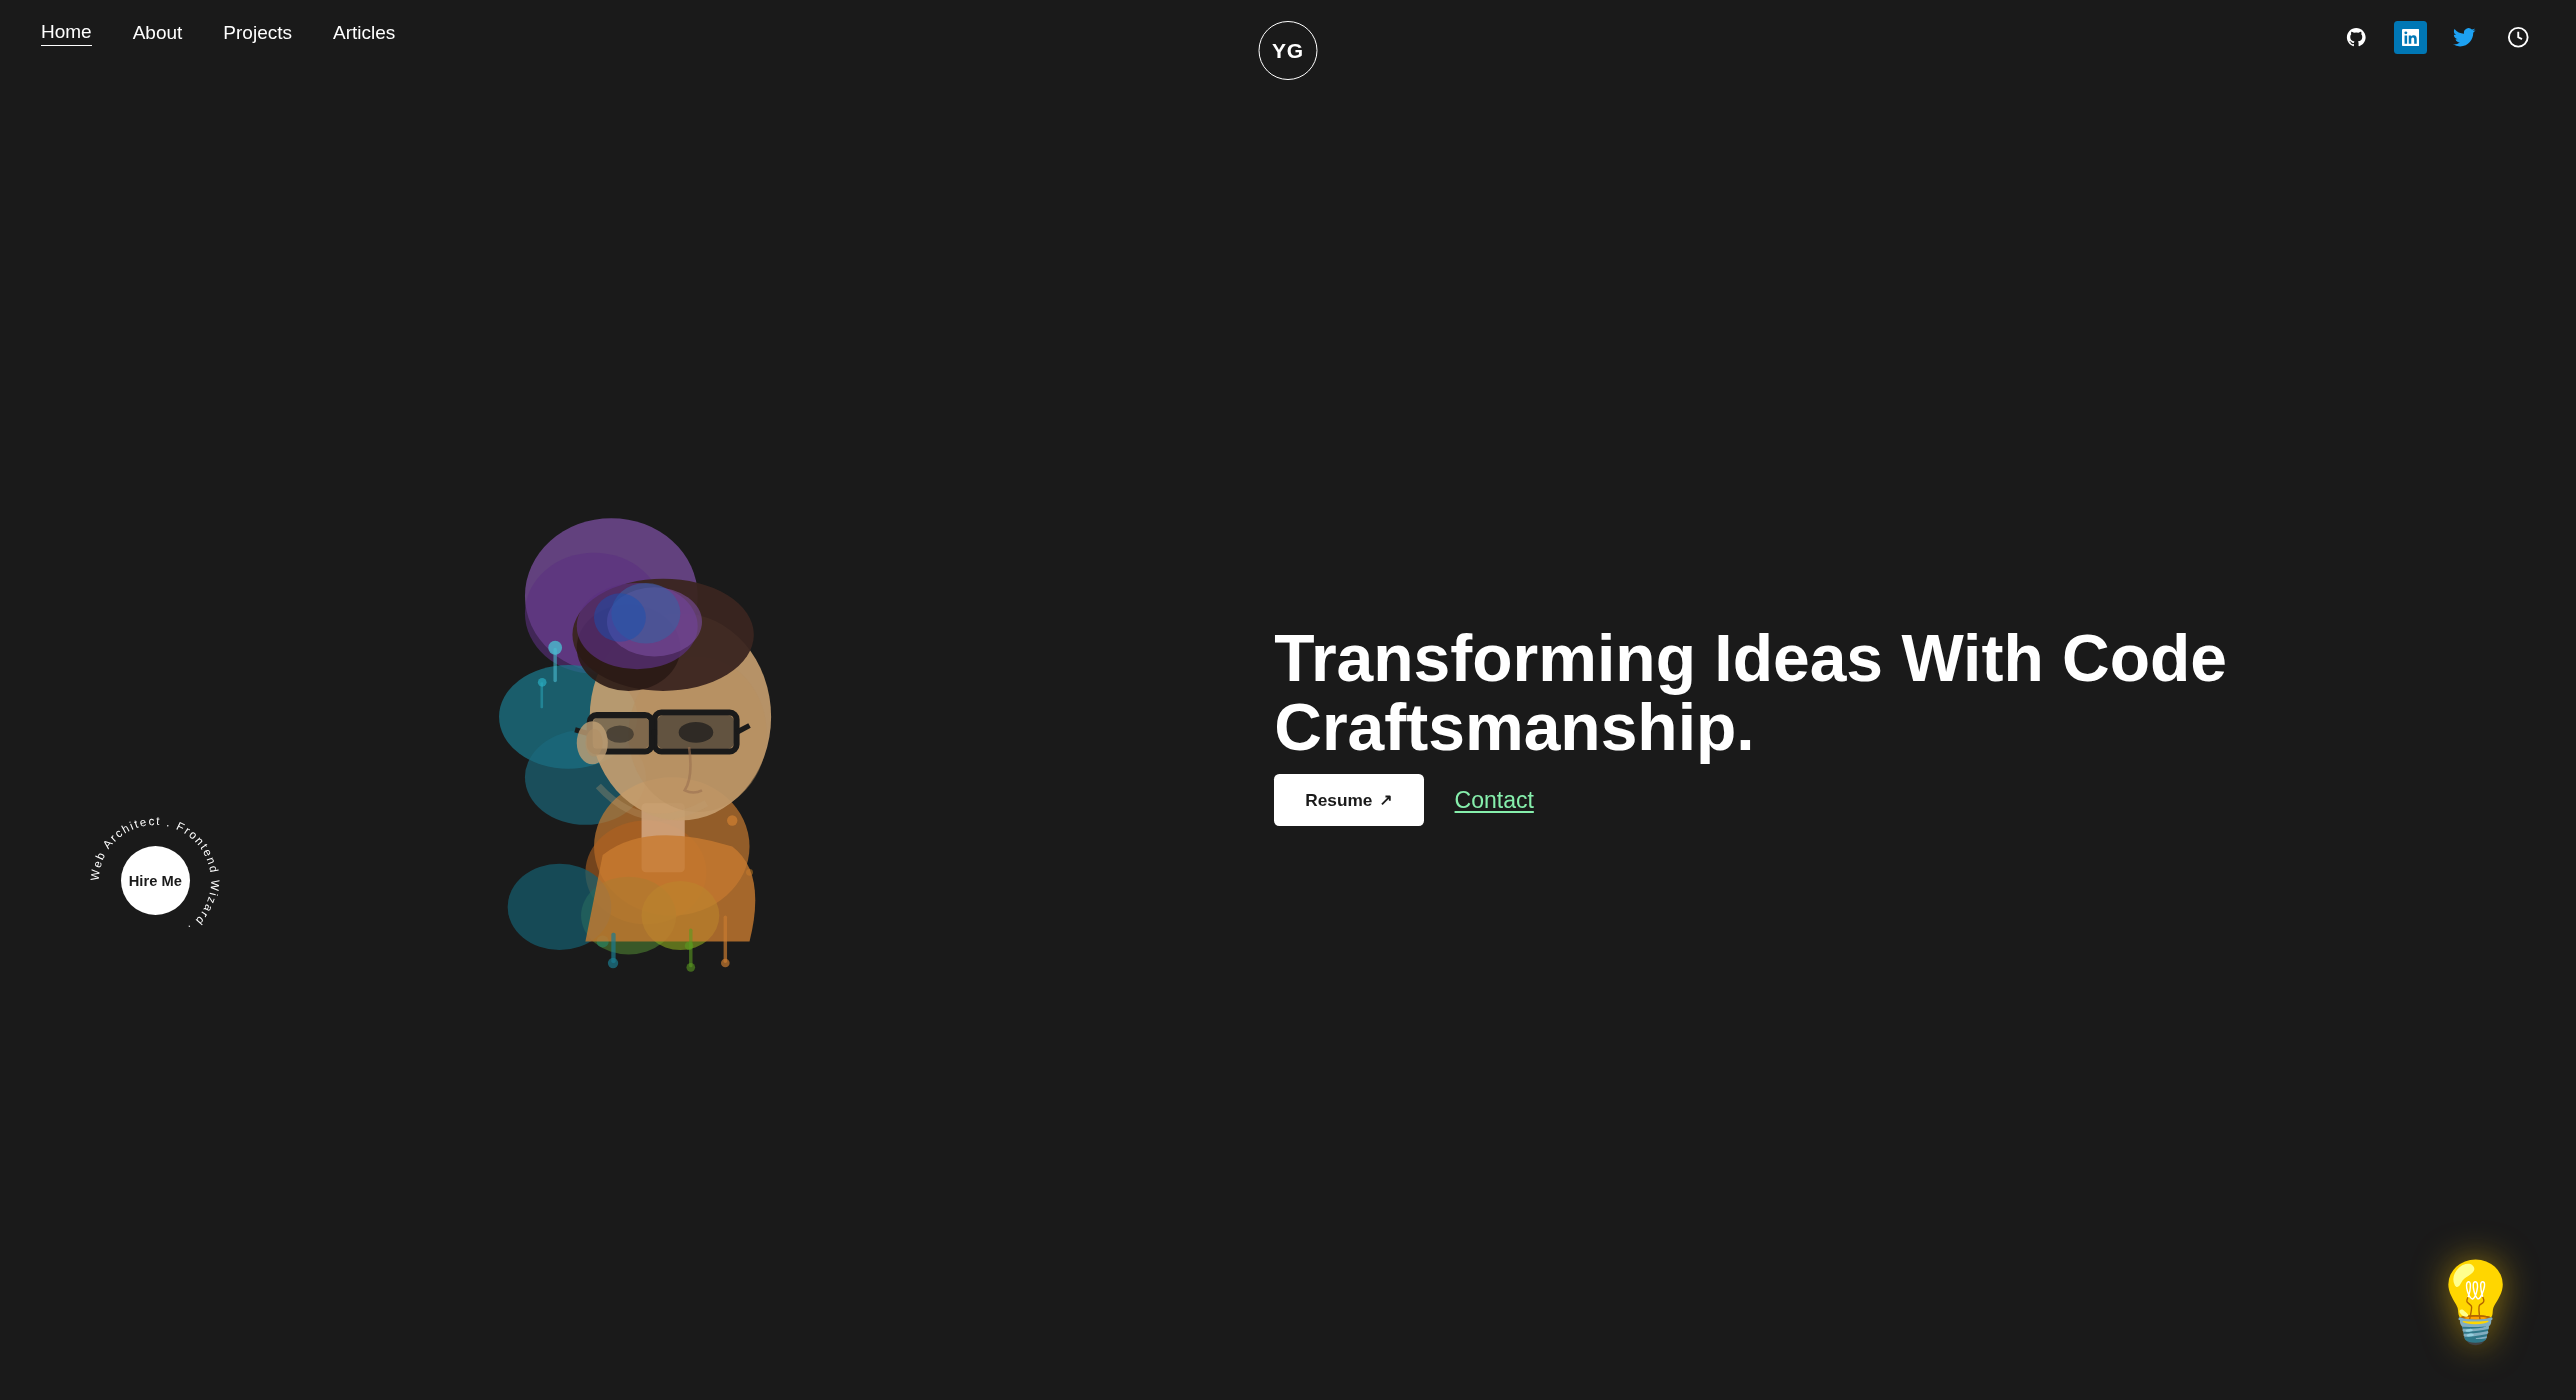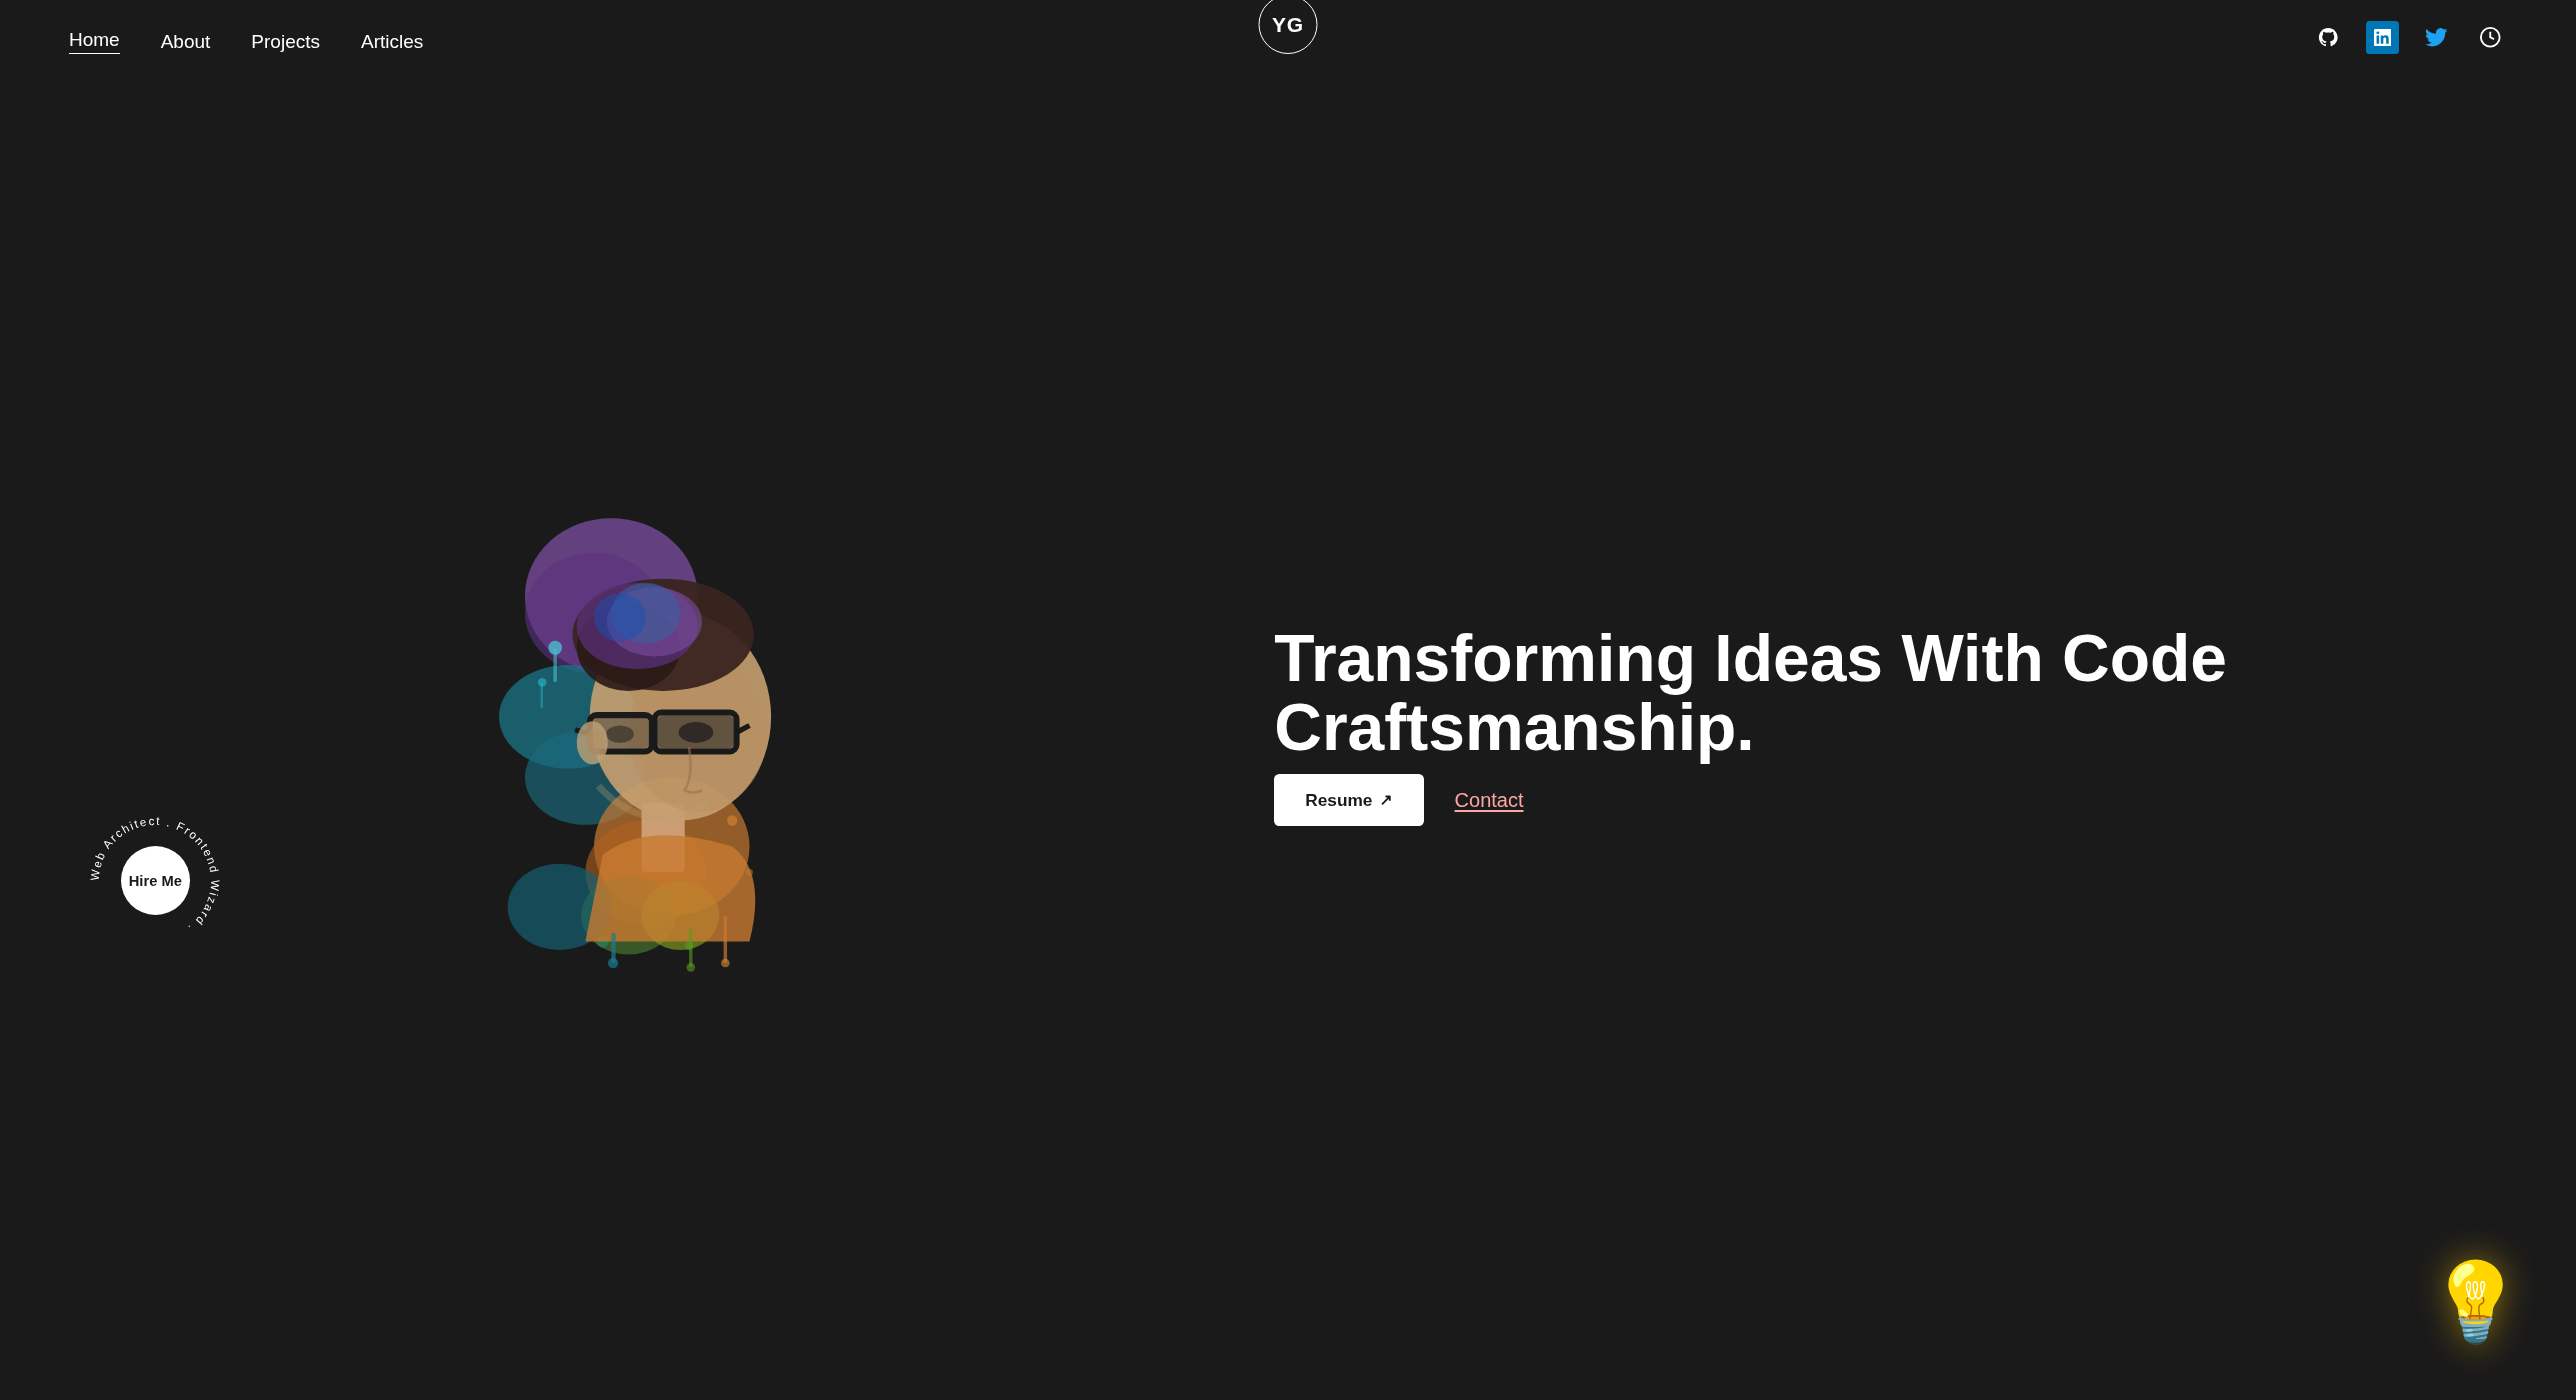--- a/index.html
+++ b/index.html
@@ -8,23 +8,23 @@
       background-color: #1a1a1a;
       color: #ffffff;
       font-family: 'Segoe UI', Arial, sans-serif;
       min-height: 100vh;
       overflow-x: hidden;
     }
 
     
     nav {
       display: flex;
-      align-items: flex-end;
+      align-items: flex-start;
       justify-content: space-between;
-      padding: 21px 69px;
+      padding: 21px 41px;
       position: relative;
       z-index: 10;
     }
 
     .nav-left {
       display: flex;
       align-items: center;
       gap: 41px;
     }
 
@@ -198,23 +198,23 @@
       align-items: center;
       gap: 7px;
     }
 
     .btn-resume .ext-icon {
       font-size: 15.6px;
     }
 
     .btn-contact {
       background: transparent;
-      color: #fca5a5;
+      color: #86efac;
       border: none;
-      font-size: 20px;
+      font-size: 23px;
       font-weight: 500;
       cursor: pointer;
       text-decoration: underline;
       text-underline-offset: 2.6px;
     }
 
     
     .lightbulb {
       position: fixed;
       bottom: 52px;

